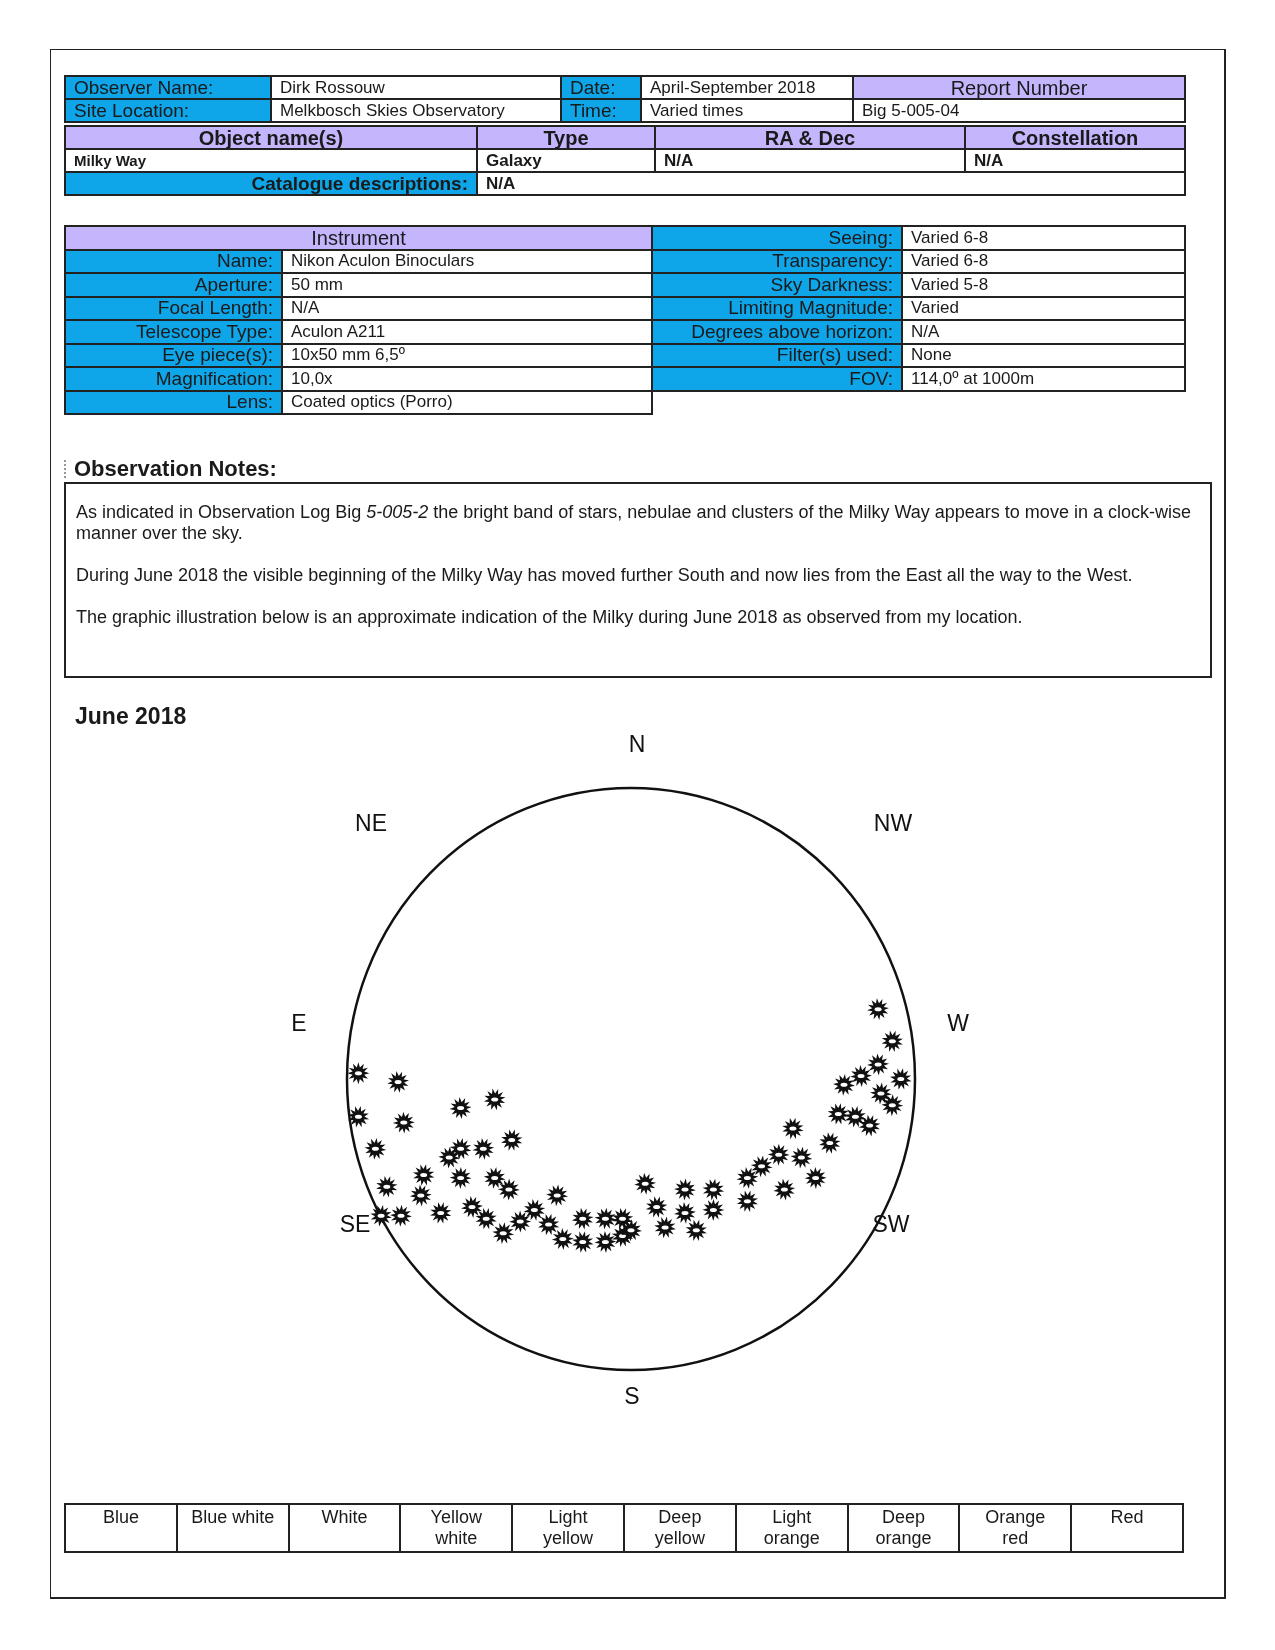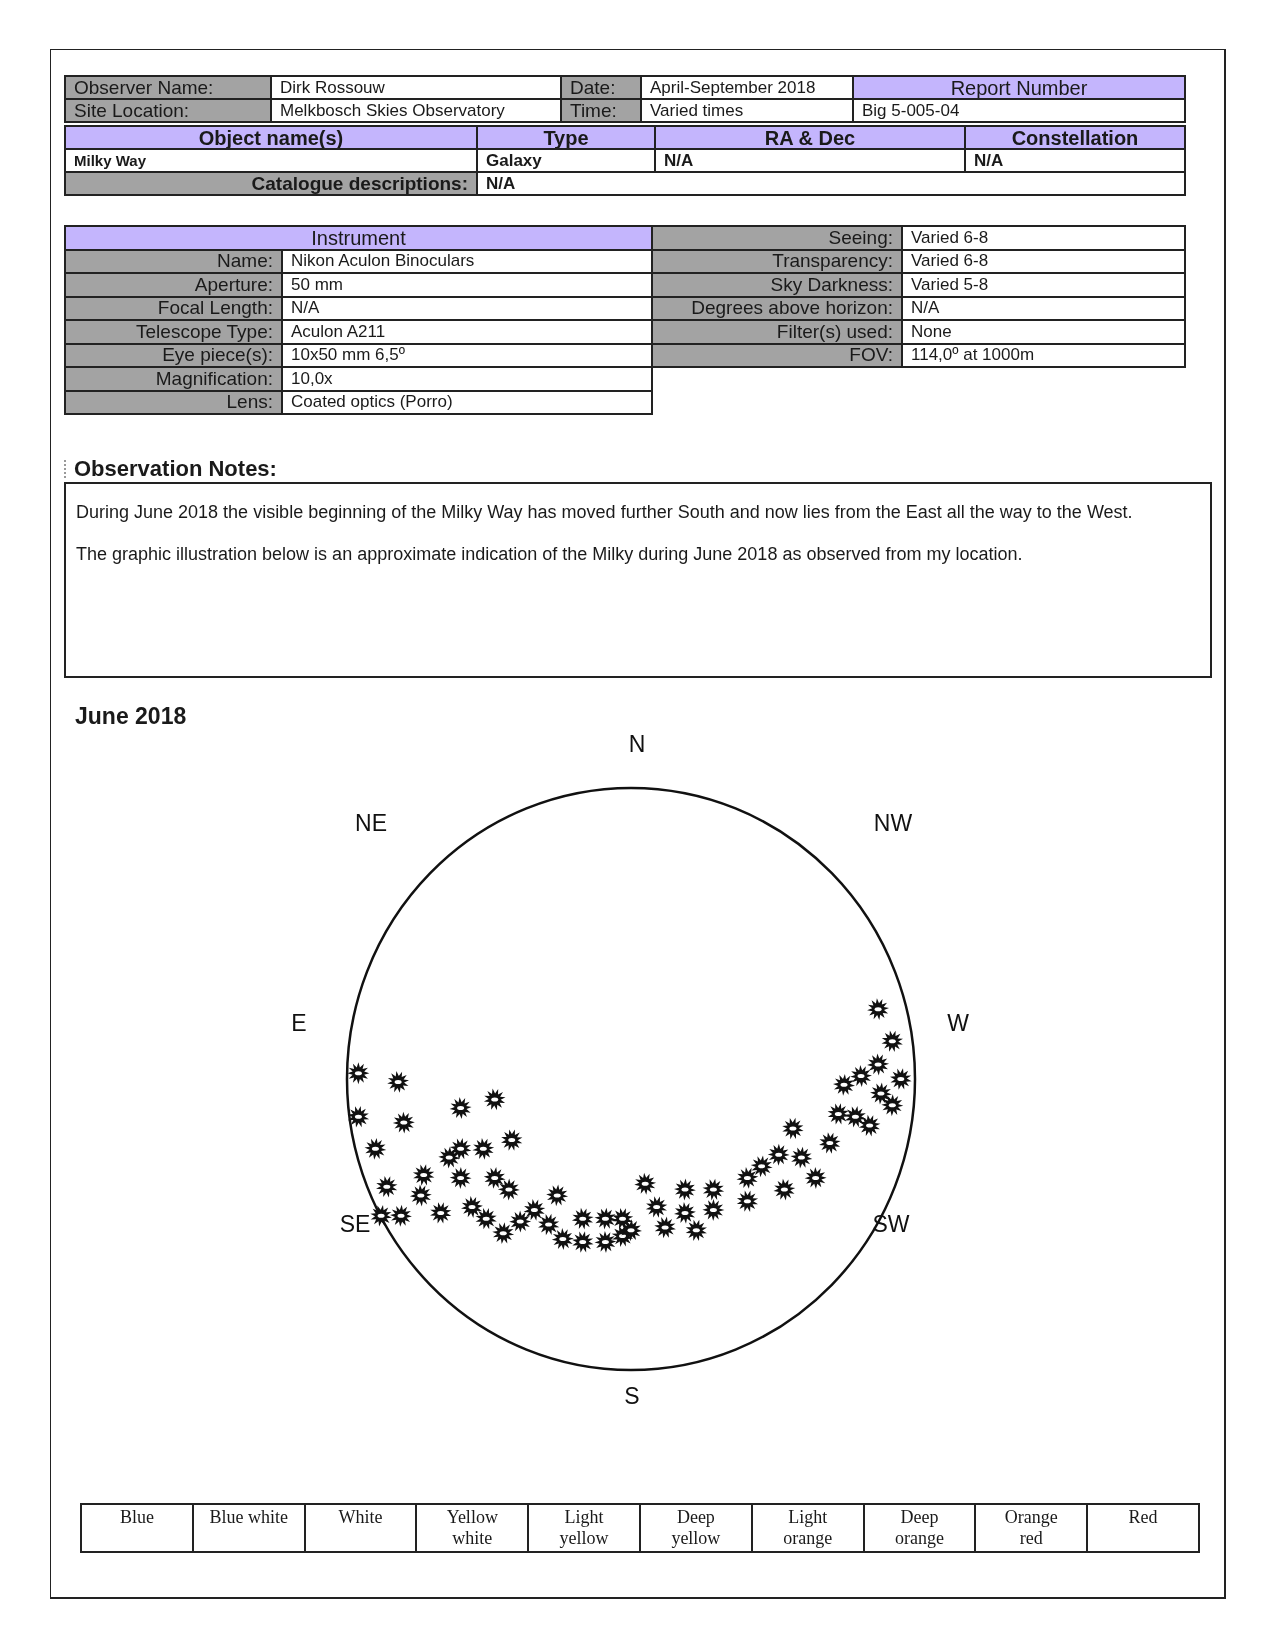--- a/index.html
+++ b/index.html
@@ -1,20 +1,20 @@
 <!DOCTYPE html>
 <html><head>
 <meta charset="utf-8">
 <style>
   html, body { margin: 0; padding: 0; background: #ffffff; }
   body { width: 1275px; height: 1650px; position: relative; font-family: "Liberation Sans", sans-serif; color: #1a1a1a; overflow: hidden; }
   .page-border { position: absolute; left: 50px; top: 49px; width: 1176px; height: 1550px; border: 2px solid #222; border-top-width: 1px; border-left-width: 1px; box-sizing: border-box; }
   table { border-collapse: collapse; position: absolute; table-layout: fixed; }
   td { border: 2px solid #222; padding: 0 8px; font-size: 19px; white-space: nowrap; overflow: hidden; line-height: 20px; }
-  .lbl { background: #a3a3a3; }
+  .lbl { background: #0ea5e9; }
   .hdr { background: #c4b5fd; text-align: center; font-size: 20px; margin-left: 9px; }
   .val { background: #fff; font-size: 17px; border-radius: 7px; }
   .small { font-size: 15px; }
   .right { text-align: right; }
 
   
   #hdr-table { left: 64px; top: 75px; width: 1120px; }
   #hdr-table td { height: 21px; }
   #obj-table { left: 64px; top: 125px; width: 1120px; }
   #obj-table td { height: 21px; font-weight: bold; }
@@ -27,21 +27,21 @@
   .notes-title { position: absolute; left: 74px; top: 456px; font-size: 22px; font-weight: bold; }
   .anchor-mark { position: absolute; left: 64px; top: 460px; width: 6px; height: 18px; border-left: 2px dotted #999; }
   .notes-box { position: absolute; left: 64px; top: 482px; width: 1148px; height: 196px; border: 2px solid #222; box-sizing: border-box; padding: 18px 10px 0 10px; font-size: 18px; line-height: 21px; }
   .notes-box p { margin: 0 0 21px 0; }
   .notes-box p em { font-style: italic; }
 
   .chart-title { position: absolute; left: 75px; top: 703px; font-size: 23px; font-weight: bold; }
   svg#sky { position: absolute; left: 0; top: 700px; }
   .compass { font-family: "Liberation Sans", sans-serif; font-size: 23px; fill: #111; }
 
-  #color-table { left: 80px; top: 1503px; width: 1120px; font-family: Liberation Serif, serif; }
+  #color-table { left: 64px; top: 1503px; width: 1120px; }
   #color-table td { height: 40px; text-align: center; vertical-align: top; font-size: 18px; line-height: 21px; padding: 2px 2px; white-space: normal; }
 </style>
 </head>
 <body>
 
 <div class="page-border"></div>
 
 <table id="hdr-table">
   <colgroup>
     <col style="width:206px">
@@ -147,37 +147,42 @@
       </tr>
   <tr>
         <td class="lbl right">Transparency:</td>
         <td class="val">Varied 6-8</td>
       </tr>
   <tr>
         <td class="lbl right">Sky Darkness:</td>
         <td class="val">Varied 5-8</td>
       </tr>
   <tr>
+        <td class="lbl right">Limiting Magnitude:</td>
+        <td class="val">Varied</td>
+      </tr>
+  <tr>
         <td class="lbl right">Degrees above horizon:</td>
         <td class="val">N/A</td>
       </tr>
   <tr>
         <td class="lbl right">Filter(s) used:</td>
         <td class="val">None</td>
       </tr>
   <tr>
         <td class="lbl right">FOV:</td>
         <td class="val">114,0º at 1000m</td>
       </tr>
 </tbody>
   </table>
 
 <div class="anchor-mark"></div>
 <div class="notes-title">Observation Notes:</div>
 <div class="notes-box">
+  <p><span>As indicated in Observation Log Big </span><em>5-005-2</em><span> the bright band of stars, nebulae and clusters of the Milky Way appears to move in a clock-wise manner over the sky.</span></p>
   <p>During June 2018 the visible beginning of the Milky Way has moved further South and now lies from the East all the way to the West.</p>
   <p>The graphic illustration below is an approximate indication of the Milky during June 2018 as observed from my location.</p>
 </div>
 
 <div class="chart-title">June 2018</div>
 <svg id="sky" width="1275" height="740">
   <ellipse id="sky-disc" cx="631" cy="379" rx="284" ry="291" fill="none" stroke="#111" stroke-width="2.5"></ellipse>
   <text class="compass" x="637" y="52" text-anchor="middle">N</text>
   <text class="compass" x="371" y="131" text-anchor="middle">NE</text>
   <text class="compass" x="893" y="131" text-anchor="middle">NW</text>

